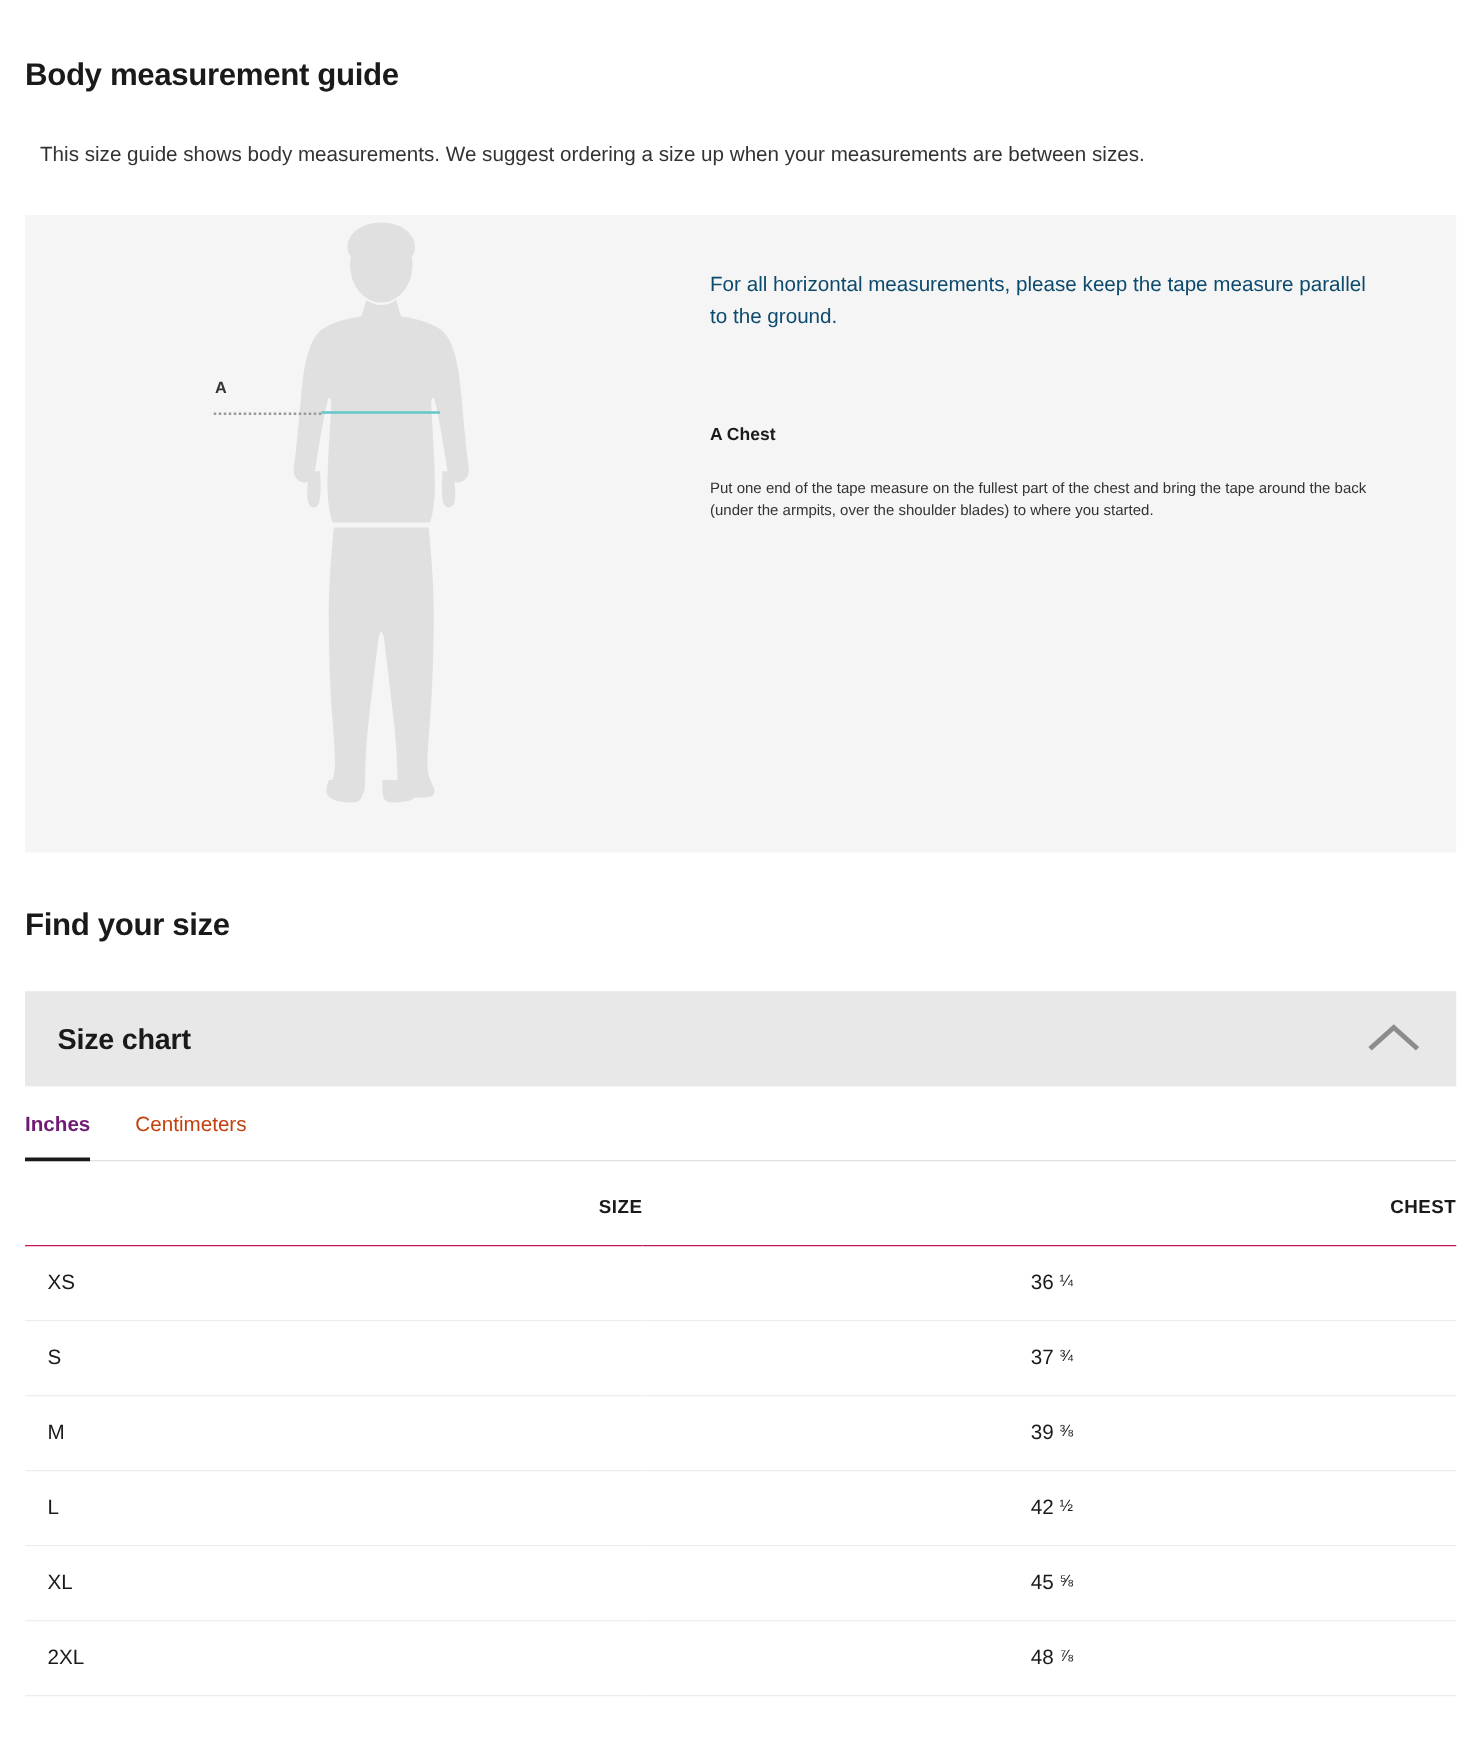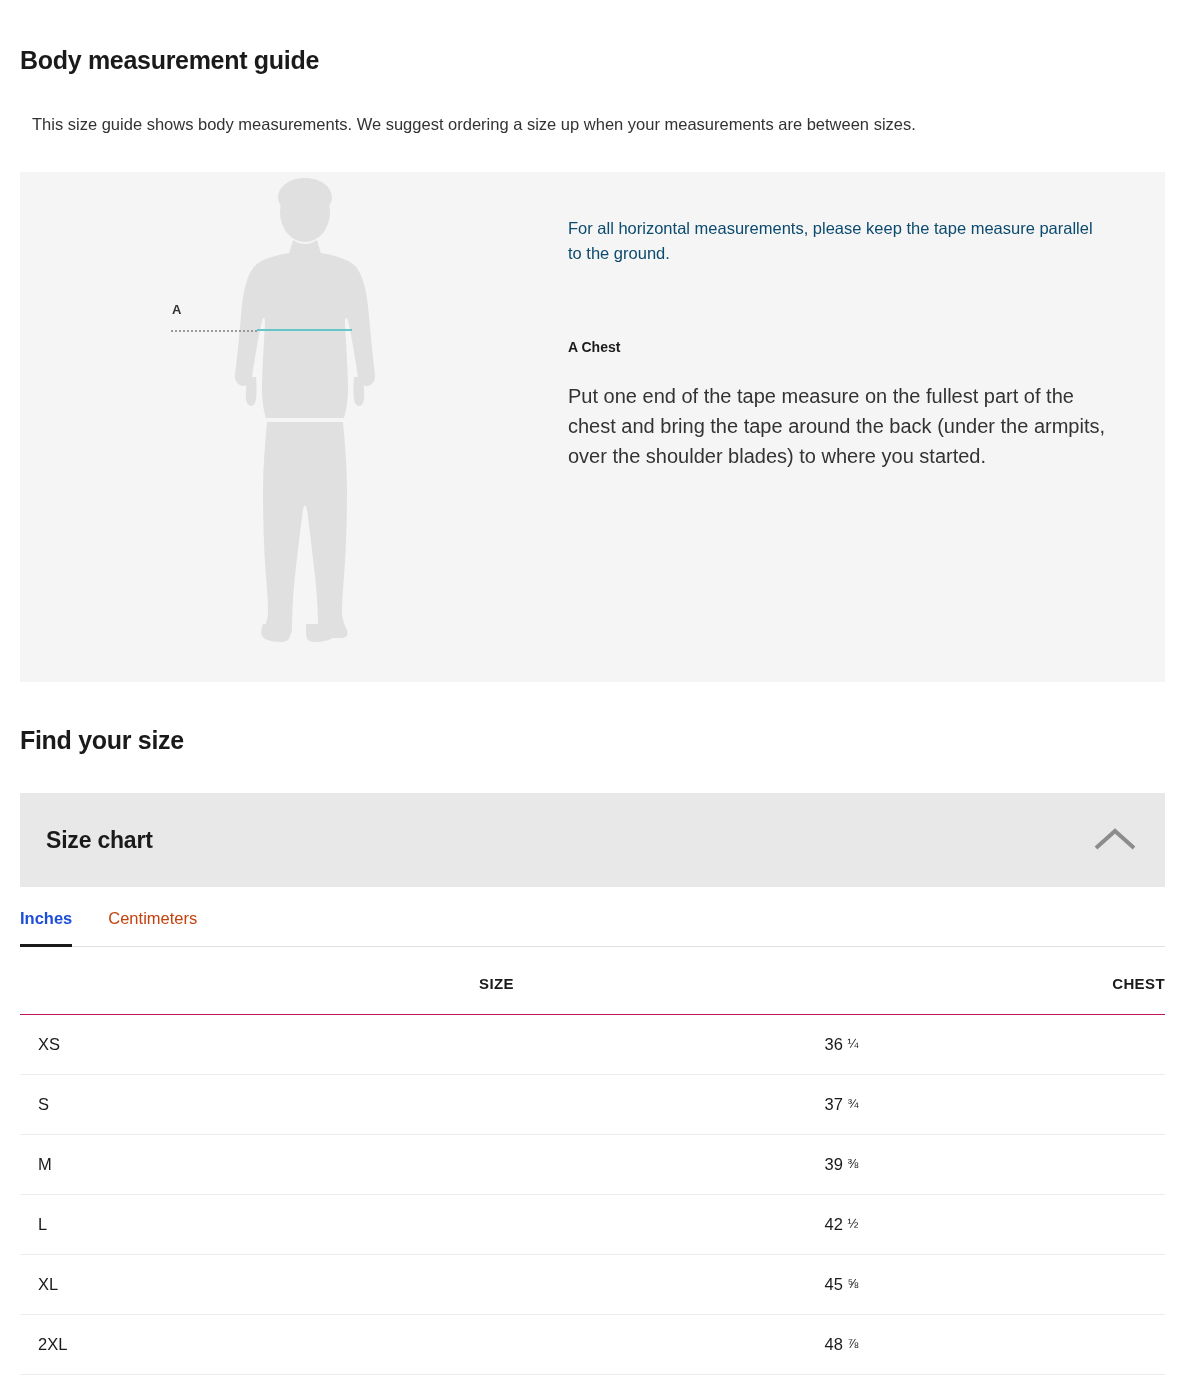--- a/index.html
+++ b/index.html
@@ -93,41 +93,41 @@
     margin: 0;
   }
   .panel-sub {
     font-size: 14px;
     font-weight: bold;
     color: #1a1a1a;
     margin: 0;
     padding-top: 73px;
   }
   .panel-desc {
-    font-size: 20px;
+    font-size: 12px;
     line-height: 1.5;
     color: #333;
     margin: 0;
     padding-top: 26px;
   }
 
   
   .find-title {
     font-size: 25px;
     font-weight: bold;
     letter-spacing: -0.3px;
     margin: 0;
     padding: 44px 0 0 0;
   }
 
   .chart-header {
     margin-top: 38px;
     background: #e8e8e8;
     width: 1145px;
-    height: 94px;
+    height: 76px;
     display: flex;
     align-items: center;
     justify-content: space-between;
     padding: 0 28px 0 26px;
     cursor: pointer;
   }
   .chart-header-title {
     font-size: 23px;
     font-weight: bold;
     letter-spacing: -0.2px;
@@ -148,21 +148,21 @@
   .tab {
     font-size: 16.5px;
     padding: 22px 0 16px 0;
     margin-right: 36px;
     color: #c2410c;
     cursor: pointer;
     border-bottom: 3px solid transparent;
     margin-bottom: -1px;
   }
   .tab.active {
-    color: #1d4ed8;
+    color: #701a75;
     font-weight: bold;
     border-bottom: 3px solid #1a1a1a;
   }
 
   
   table.size-table {
     border-collapse: collapse;
     width: 1145px;
   }
   table.size-table th {

